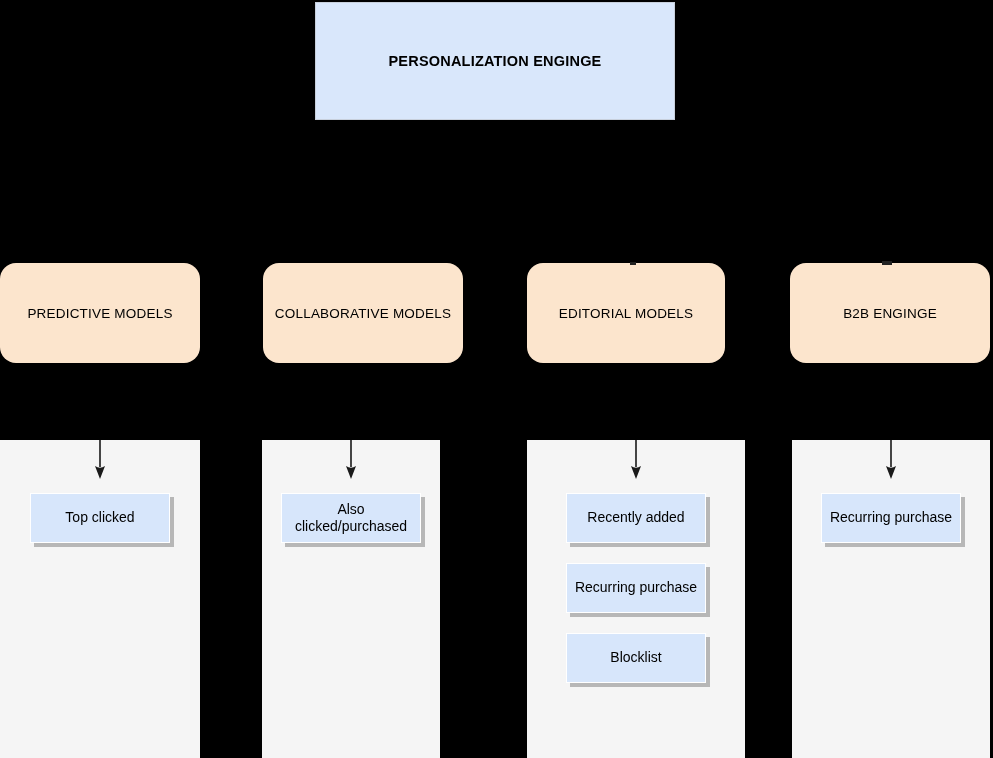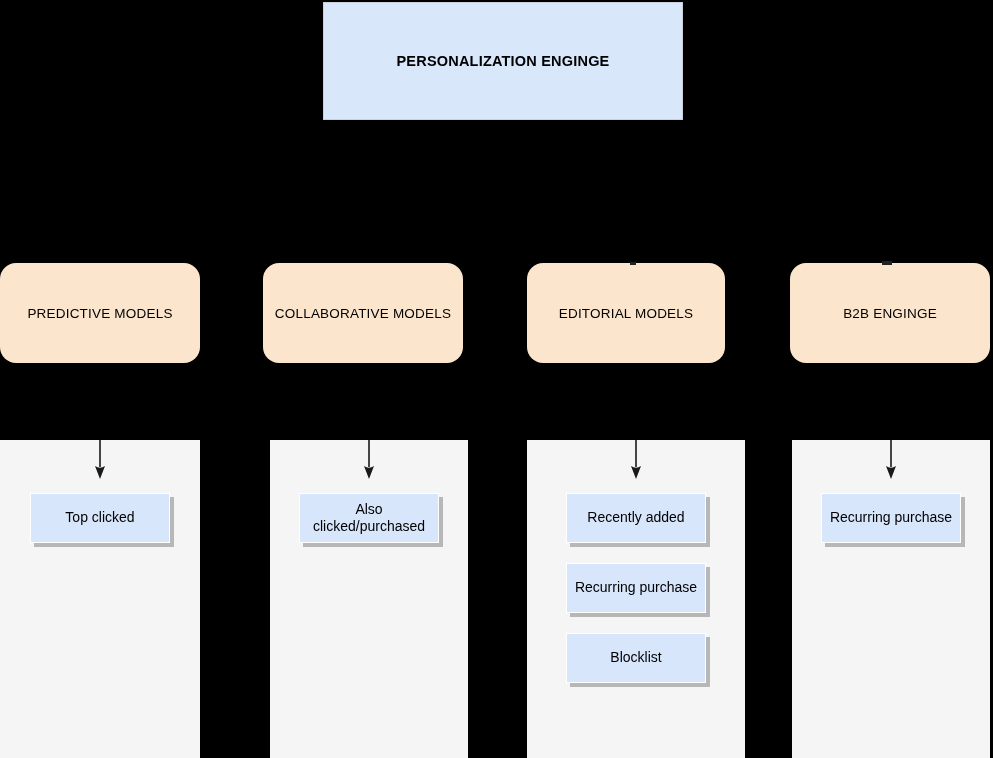--- a/index.html
+++ b/index.html
@@ -27,21 +27,20 @@
     box-sizing: border-box;
     background: var(--root_fill, #d9e7fb);
     border: 1px solid var(--root_border, #c8d0dc);
     display: flex;
     align-items: center;
     justify-content: center;
     text-align: center;
     font-weight: bold;
     font-size: 14.5px;
     letter-spacing: 0.2px;
-    margin-left: 8px;
   }
 
   
   .group {
     position: absolute;
     top: 263px;
     height: 100px;
     box-sizing: border-box;
     background: var(--group_fill, #fce5cd);
     border-radius: 16px;
@@ -73,21 +72,21 @@
     height: 318px;
     box-sizing: border-box;
     background: var(--column_fill, #f5f5f5);
     display: flex;
     flex-direction: column;
     align-items: center;
     padding-top: 53px;
     gap: 20px;
   }
   .c0 { left: 0px;   width: 200px; }
-  .c1 { left: 270px; width: 198px; }
+  .c1 { left: 262px; width: 178px; }
   .c2 { left: 527px; width: 218px; }
   .c3 { left: 792px; width: 198px; }
 
   .arrow {
     position: absolute;
     top: 0;
     left: 50%;
     transform: translateX(-50%);
     display: block;
   }

